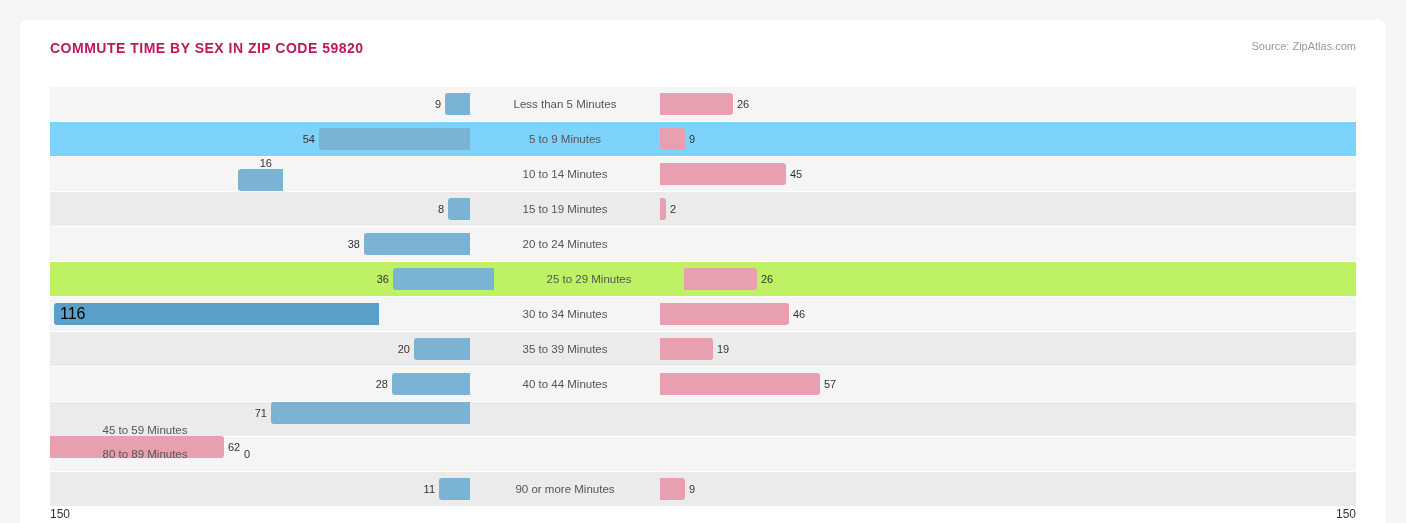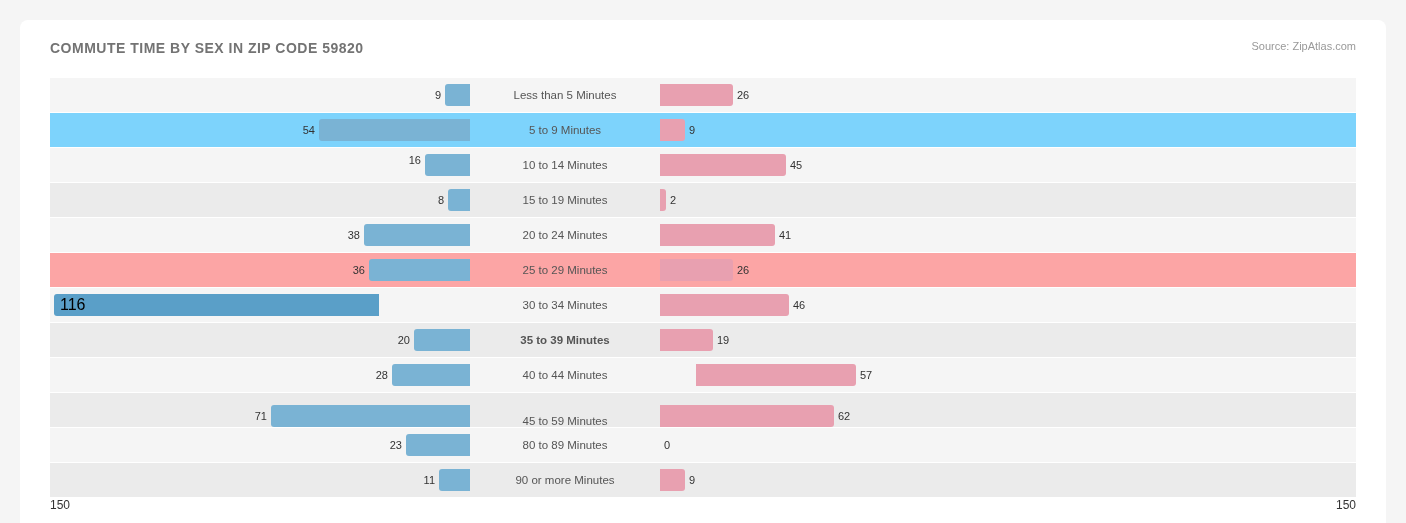--- a/index.html
+++ b/index.html
@@ -13,22 +13,22 @@
     .chart-container {
       background: #fff;
       border-radius: 8px;
       padding: 20px 30px 30px 30px;
       position: relative;
     }
     .chart-title {
       font-size: 14px;
       font-weight: bold;
       text-transform: uppercase;
-      color: #737373;
-      margin-bottom: 22px;
+      color: #be185d;
+      margin-bottom: 31px;
       letter-spacing: 0.5px;
     }
     .source {
       position: absolute;
       top: 20px;
       right: 30px;
       font-size: 11px;
       color: #999;
     }
     .legend {
@@ -81,21 +81,21 @@
           <span style="font-size: 11px; color: rgb(51, 51, 51); min-width: 28px; text-align: right; margin-right: 4px;">54</span>
           <div style="width: 151px; height: 22px; background: rgb(122, 179, 212); border-radius: 3px 0px 0px 3px;"></div>
         </div>
         <div style="width: 190px; text-align: center; font-size: 11.5px; color: rgb(85, 85, 85); flex-shrink: 0; padding: 0px 5px;">5 to 9 Minutes</div>
         <div style="width: 420px; display: flex; align-items: center;">
           <div style="width: 25px; height: 22px; background: rgb(232, 160, 176); border-radius: 0px 3px 3px 0px;"></div>
           <span style="font-size: 11px; color: rgb(51, 51, 51); margin-left: 4px; min-width: 20px;">9</span>
         </div>
       </div>
       <div style="display: flex; align-items: center; height: 34px; background: rgb(245, 245, 245); margin-bottom: 1px;">
-        <div style="width: 420px; display: flex; align-items: flex-start; justify-content: flex-end;">
+        <div style="width: 420px; display: flex; align-items: center; justify-content: flex-end; flex-direction: column;">
           <span style="font-size: 11px; color: rgb(51, 51, 51); min-width: 28px; text-align: right; margin-right: 4px;">16</span>
           <div style="width: 45px; height: 22px; background: rgb(122, 179, 212); border-radius: 3px 0px 0px 3px;"></div>
         </div>
         <div style="width: 190px; text-align: center; font-size: 11.5px; color: rgb(85, 85, 85); flex-shrink: 0; padding: 0px 3px;">10 to 14 Minutes</div>
         <div style="width: 420px; display: flex; align-items: center;">
           <div style="width: 126px; height: 22px; background: rgb(232, 160, 176); border-radius: 0px 3px 3px 0px;"></div>
           <span style="font-size: 11px; color: rgb(51, 51, 51); margin-left: 4px; min-width: 20px;">45</span>
         </div>
       </div>
       <div style="display: flex; align-items: center; height: 34px; background: rgb(235, 235, 235); margin-bottom: 1px;">
@@ -108,26 +108,22 @@
           <div style="width: 6px; height: 22px; background: rgb(232, 160, 176); border-radius: 0px 3px 3px 0px;"></div>
           <span style="font-size: 11px; color: rgb(51, 51, 51); margin-left: 4px; min-width: 20px;">2</span>
         </div>
       </div>
       <div style="display: flex; align-items: center; height: 34px; background: rgb(245, 245, 245); margin-bottom: 1px;">
         <div style="width: 420px; display: flex; align-items: center; justify-content: flex-end;">
           <span style="font-size: 11px; color: rgb(51, 51, 51); min-width: 28px; text-align: right; margin-right: 4px;">38</span>
           <div style="width: 106px; height: 22px; background: rgb(122, 179, 212); border-radius: 3px 0px 0px 3px;"></div>
         </div>
         <div style="width: 190px; text-align: center; font-size: 11.5px; color: rgb(85, 85, 85); flex-shrink: 0; padding: 0px 5px;">20 to 24 Minutes</div>
-        <div style="width: 420px; display: flex; align-items: center;">
-          <div style="width: 115px; height: 22px; background: rgb(232, 160, 176); border-radius: 0px 3px 3px 0px;"></div>
-          <span style="font-size: 11px; color: rgb(51, 51, 51); margin-left: 4px; min-width: 20px;">41</span>
-        </div>
-      </div>
-      <div style="display: flex; align-items: center; height: 34px; background: #fca5a5; margin-bottom: 1px;">
+      </div>
+      <div style="display: flex; align-items: center; height: 34px; background: #bef264; margin-bottom: 1px; padding-left: 24px;">
         <div style="width: 420px; display: flex; align-items: center; justify-content: flex-end;">
           <span style="font-size: 11px; color: rgb(51, 51, 51); min-width: 28px; text-align: right; margin-right: 4px;">36</span>
           <div style="width: 101px; height: 22px; background: rgb(122, 179, 212); border-radius: 3px 0px 0px 3px;"></div>
         </div>
         <div style="width: 190px; text-align: center; font-size: 11.5px; color: rgb(85, 85, 85); flex-shrink: 0; padding: 0px 5px;">25 to 29 Minutes</div>
         <div style="width: 420px; display: flex; align-items: center;">
           <div style="width: 73px; height: 22px; background: rgb(232, 160, 176); border-radius: 0px 3px 3px 0px;"></div>
           <span style="font-size: 11px; color: rgb(51, 51, 51); margin-left: 4px; min-width: 20px;">26</span>
         </div>
       </div>
@@ -140,53 +136,49 @@
         <div style="width: 420px; display: flex; align-items: center;">
           <div style="width: 129px; height: 22px; background: rgb(232, 160, 176); border-radius: 0px 3px 3px 0px;"></div>
           <span style="font-size: 11px; color: rgb(51, 51, 51); margin-left: 4px; min-width: 20px;">46</span>
         </div>
       </div>
       <div style="display: flex; align-items: center; height: 34px; background: rgb(235, 235, 235); margin-bottom: 1px;">
         <div style="width: 420px; display: flex; align-items: center; justify-content: flex-end;">
           <span style="font-size: 11px; color: rgb(51, 51, 51); min-width: 28px; text-align: right; margin-right: 4px;">20</span>
           <div style="width: 56px; height: 22px; background: rgb(122, 179, 212); border-radius: 3px 0px 0px 3px;"></div>
         </div>
-        <div style="width: 190px; text-align: center; font-size: 11.5px; color: rgb(85, 85, 85); flex-shrink: 0; padding: 0px 5px; font-weight: bold;">35 to 39 Minutes</div>
+        <div style="width: 190px; text-align: center; font-size: 11.5px; color: rgb(85, 85, 85); flex-shrink: 0; padding: 0px 5px;">35 to 39 Minutes</div>
         <div style="width: 420px; display: flex; align-items: center;">
           <div style="width: 53px; height: 22px; background: rgb(232, 160, 176); border-radius: 0px 3px 3px 0px;"></div>
           <span style="font-size: 11px; color: rgb(51, 51, 51); margin-left: 4px; min-width: 20px;">19</span>
         </div>
       </div>
       <div style="display: flex; align-items: center; height: 34px; background: rgb(245, 245, 245); margin-bottom: 1px;">
         <div style="width: 420px; display: flex; align-items: center; justify-content: flex-end;">
           <span style="font-size: 11px; color: rgb(51, 51, 51); min-width: 28px; text-align: right; margin-right: 4px;">28</span>
           <div style="width: 78px; height: 22px; background: rgb(122, 179, 212); border-radius: 3px 0px 0px 3px;"></div>
         </div>
         <div style="width: 190px; text-align: center; font-size: 11.5px; color: rgb(85, 85, 85); flex-shrink: 0; padding: 0px 5px;">40 to 44 Minutes</div>
-        <div style="width: 420px; display: flex; align-items: center; margin-left: 36px;">
+        <div style="width: 420px; display: flex; align-items: center;">
           <div style="width: 160px; height: 22px; background: rgb(232, 160, 176); border-radius: 0px 3px 3px 0px;"></div>
           <span style="font-size: 11px; color: rgb(51, 51, 51); margin-left: 4px; min-width: 20px;">57</span>
         </div>
       </div>
-      <div style="display: flex; align-items: flex-end; height: 34px; background: rgb(235, 235, 235); margin-bottom: 1px;">
+      <div style="display: flex; align-items: flex-start; height: 34px; background: rgb(235, 235, 235); margin-bottom: 1px; flex-direction: column;">
         <div style="width: 420px; display: flex; align-items: center; justify-content: flex-end;">
           <span style="font-size: 11px; color: rgb(51, 51, 51); min-width: 28px; text-align: right; margin-right: 4px;">71</span>
           <div style="width: 199px; height: 22px; background: rgb(122, 179, 212); border-radius: 3px 0px 0px 3px;"></div>
         </div>
         <div style="width: 190px; text-align: center; font-size: 11.5px; color: rgb(85, 85, 85); flex-shrink: 0; padding: 0px 8px;">45 to 59 Minutes</div>
         <div style="width: 420px; display: flex; align-items: center;">
           <div style="width: 174px; height: 22px; background: rgb(232, 160, 176); border-radius: 0px 3px 3px 0px;"></div>
           <span style="font-size: 11px; color: rgb(51, 51, 51); margin-left: 4px; min-width: 20px;">62</span>
         </div>
       </div>
       <div style="display: flex; align-items: center; height: 34px; background: rgb(245, 245, 245); margin-bottom: 1px;">
-        <div style="width: 420px; display: flex; align-items: center; justify-content: flex-end;">
-          <span style="font-size: 11px; color: rgb(51, 51, 51); min-width: 28px; text-align: right; margin-right: 4px;">23</span>
-          <div style="width: 64px; height: 22px; background: rgb(122, 179, 212); border-radius: 3px 0px 0px 3px;"></div>
-        </div>
         <div style="width: 190px; text-align: center; font-size: 11.5px; color: rgb(85, 85, 85); flex-shrink: 0; padding: 0px 5px;">80 to 89 Minutes</div>
         <div style="width: 420px; display: flex; align-items: center;">
           <div style="width: 0px; height: 22px; background: rgb(232, 160, 176); border-radius: 0px 3px 3px 0px;"></div>
           <span style="font-size: 11px; color: rgb(51, 51, 51); margin-left: 4px; min-width: 20px;">0</span>
         </div>
       </div>
       <div style="display: flex; align-items: center; height: 34px; background: rgb(235, 235, 235); margin-bottom: 1px;">
         <div style="width: 420px; display: flex; align-items: center; justify-content: flex-end;">
           <span style="font-size: 11px; color: rgb(51, 51, 51); min-width: 28px; text-align: right; margin-right: 4px;">11</span>
           <div style="width: 31px; height: 22px; background: rgb(122, 179, 212); border-radius: 3px 0px 0px 3px;"></div>

